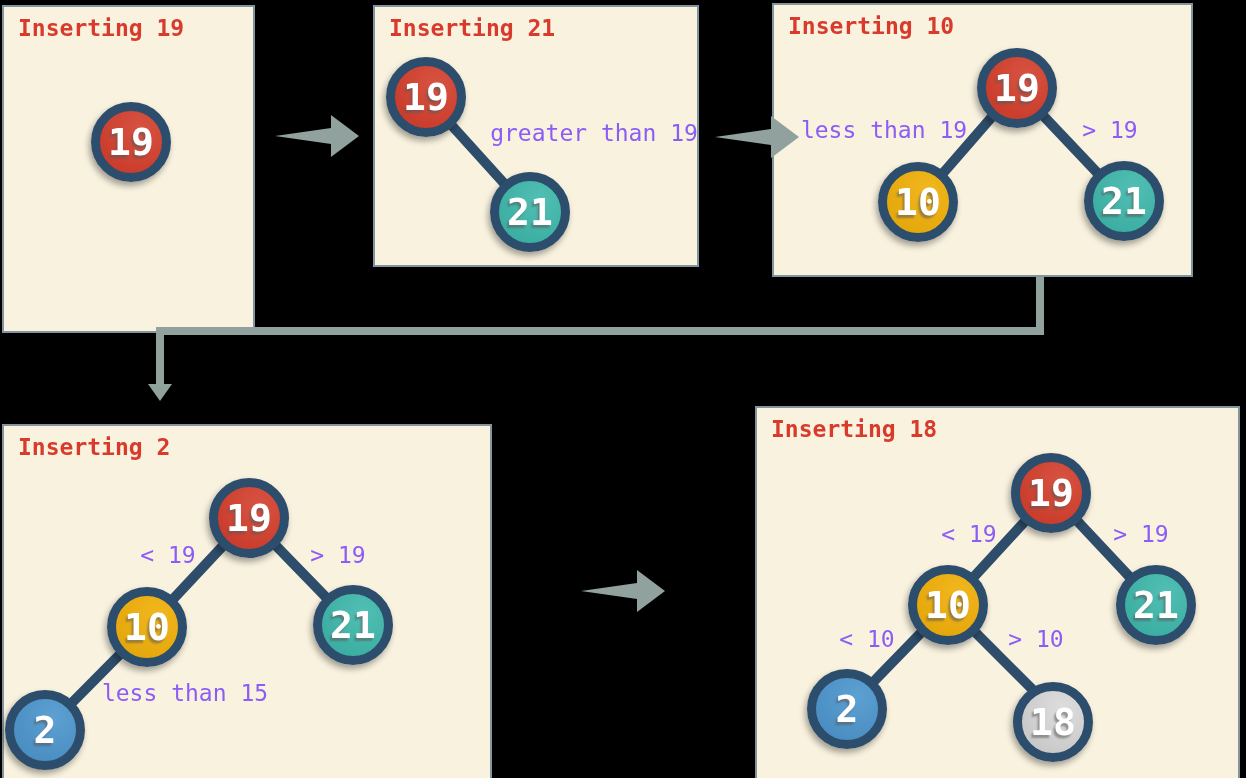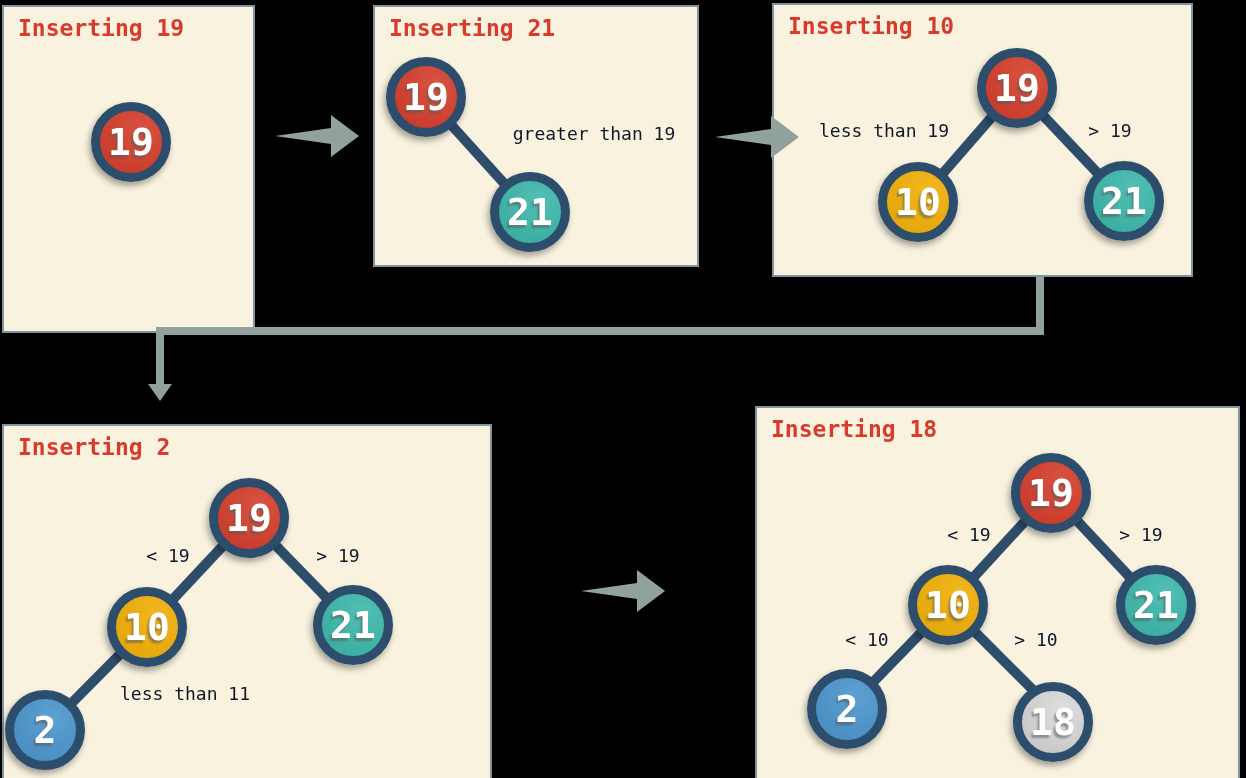--- a/index.html
+++ b/index.html
@@ -24,21 +24,21 @@
     text-shadow:-2px 3px 2px rgba(90,90,90,.55);
     box-shadow:-2px 4px 6px rgba(0,0,0,.35);
   }
   .c-red   {background:radial-gradient(circle at 65% 30%, #d85342, #c63524);}
   .c-teal  {background:radial-gradient(circle at 65% 30%, #52bfb4, #35a89c);text-align:right;}
   .c-yellow{background:radial-gradient(circle at 65% 30%, #f2b71e, #e0a306);}
   .c-blue  {background:radial-gradient(circle at 65% 30%, #5da0d2, #4488bd);}
   .c-gray  {background:radial-gradient(circle at 65% 30%, #dedede, #c2c2c2);}
   .lbl{
     position:absolute;z-index:3;transform:translate(-50%,-50%);
-    font-size:18px;color:#0f172a;white-space:nowrap;
+    font-size:23px;color:#8b5cf6;white-space:nowrap;
   }
   .arrow{position:absolute;}
   svg{display:block;}
 </style>
 </head>
 <body>
 
 <div id="canvas">
 
   <div class="panel" style="left:2px;top:5px;width:253px;height:328px;">
@@ -75,21 +75,21 @@
       <line x1="245" y1="92" x2="143" y2="201" stroke="#2e4d6b" stroke-width="10" stroke-linecap="round"></line>
       <line x1="245" y1="92" x2="349" y2="199" stroke="#2e4d6b" stroke-width="10" stroke-linecap="round"></line>
       <line x1="143" y1="201" x2="41" y2="304" stroke="#2e4d6b" stroke-width="10" stroke-linecap="round"></line>
     </svg>
     <div class="node c-red" style="left:245px;top:92px;">19</div>
     <div class="node c-yellow" style="left:143px;top:201px;">10</div>
     <div class="node c-teal" style="left:349px;top:199px;">21</div>
     <div class="node c-blue" style="left:41px;top:304px;">2</div>
     <div class="lbl" style="left:164px;top:129px;">&lt; 19</div>
     <div class="lbl" style="left:334px;top:129px;">&gt; 19</div>
-    <div class="lbl" style="left:181px;top:267px;">less than 11</div>
+    <div class="lbl" style="left:181px;top:267px;">less than 15</div>
   </div>
 
   <div class="panel" style="left:755px;top:406px;width:485px;height:376px;">
     <div class="panel-title">Inserting 18</div>
     <svg class="edges" width="485" height="376">
       <line x1="294" y1="85" x2="191" y2="197" stroke="#2e4d6b" stroke-width="10" stroke-linecap="round"></line>
       <line x1="294" y1="85" x2="399" y2="197" stroke="#2e4d6b" stroke-width="10" stroke-linecap="round"></line>
       <line x1="191" y1="197" x2="90" y2="301" stroke="#2e4d6b" stroke-width="10" stroke-linecap="round"></line>
       <line x1="191" y1="197" x2="296" y2="302" stroke="#2e4d6b" stroke-width="10" stroke-linecap="round"></line>
     </svg>

